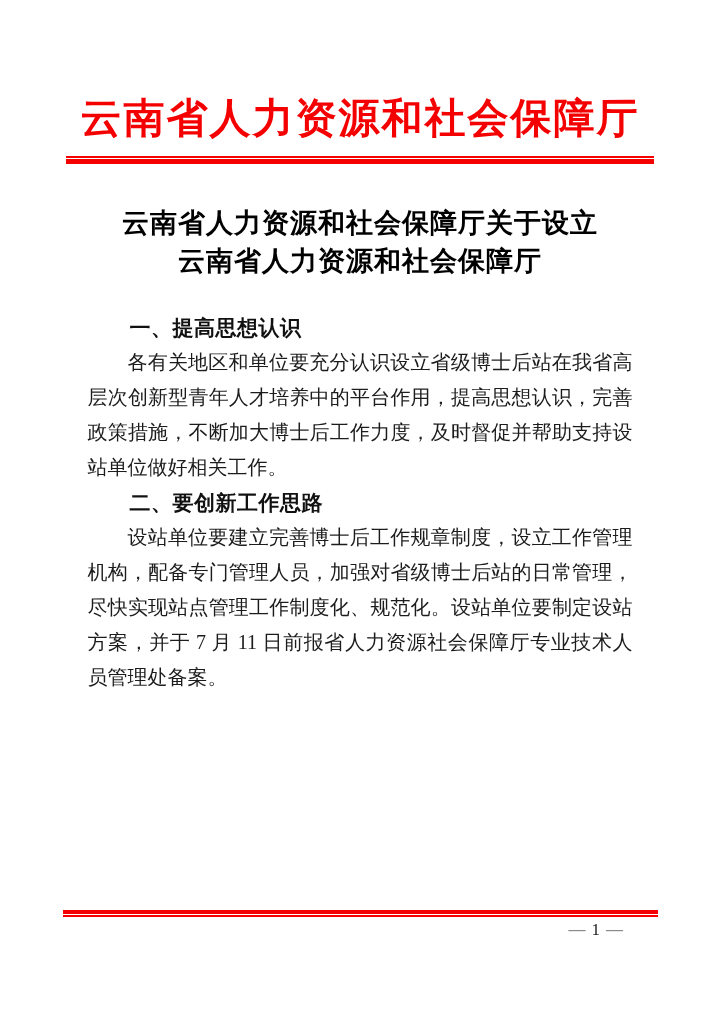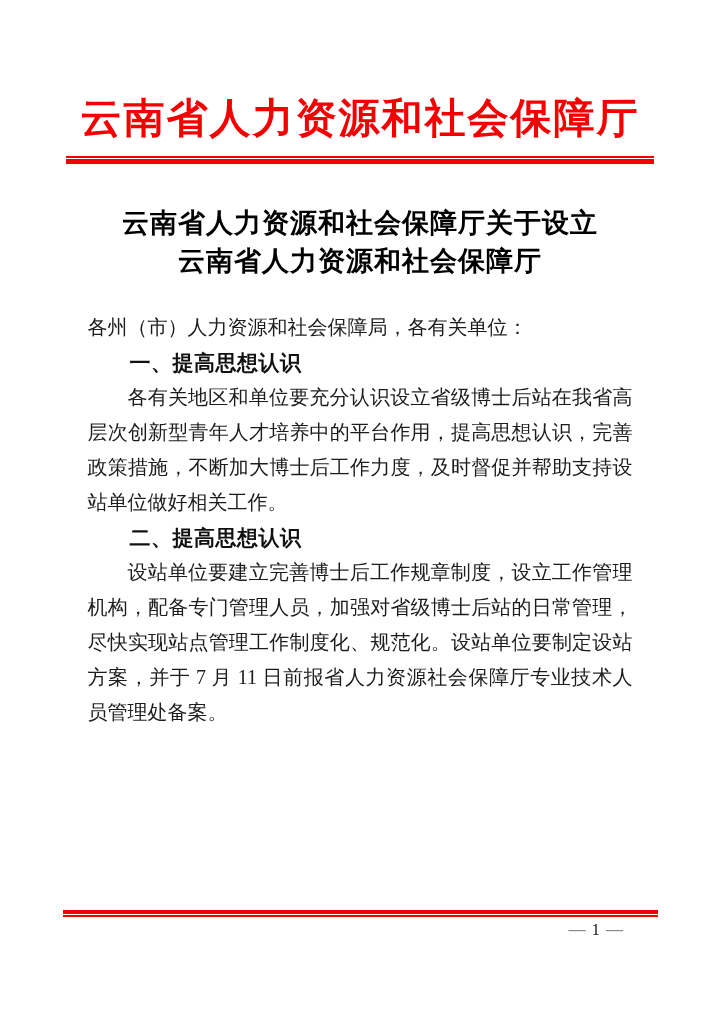--- a/index.html
+++ b/index.html
@@ -108,24 +108,23 @@
   <div class="agency-name">云南省人力资源和社会保障厅</div>
 
   <div class="masthead-rule"></div>
 
   <div class="doc-title">
     <div>云南省人力资源和社会保障厅关于设立</div>
     <div>云南省人力资源和社会保障厅</div>
   </div>
 
   <div class="body-text">
-    <p class="salutation">各州（市）人力资源和社会保障局，各有关单位：</p>
     <p class="section-heading">一、提高思想认识</p>
     <p class="paragraph">各有关地区和单位要充分认识设立省级博士后站在我省高层次创新型青年人才培养中的平台作用，提高思想认识，完善政策措施，不断加大博士后工作力度，及时督促并帮助支持设站单位做好相关工作。</p>
-    <p class="section-heading">二、提高思想认识</p>
+    <p class="section-heading">二、要创新工作思路</p>
     <p class="paragraph">设站单位要建立完善博士后工作规章制度，设立工作管理机构，配备专门管理人员，加强对省级博士后站的日常管理，尽快实现站点管理工作制度化、规范化。设站单位要制定设站方案，并于 7 月 11 日前报省人力资源社会保障厅专业技术人员管理处备案。</p>
   </div>
 
   <div class="footer-rule"></div>
 
   <div class="page-number">
     <span class="dash">—</span><span class="num">1</span><span class="dash">—</span>
   </div>
 
 </div>

